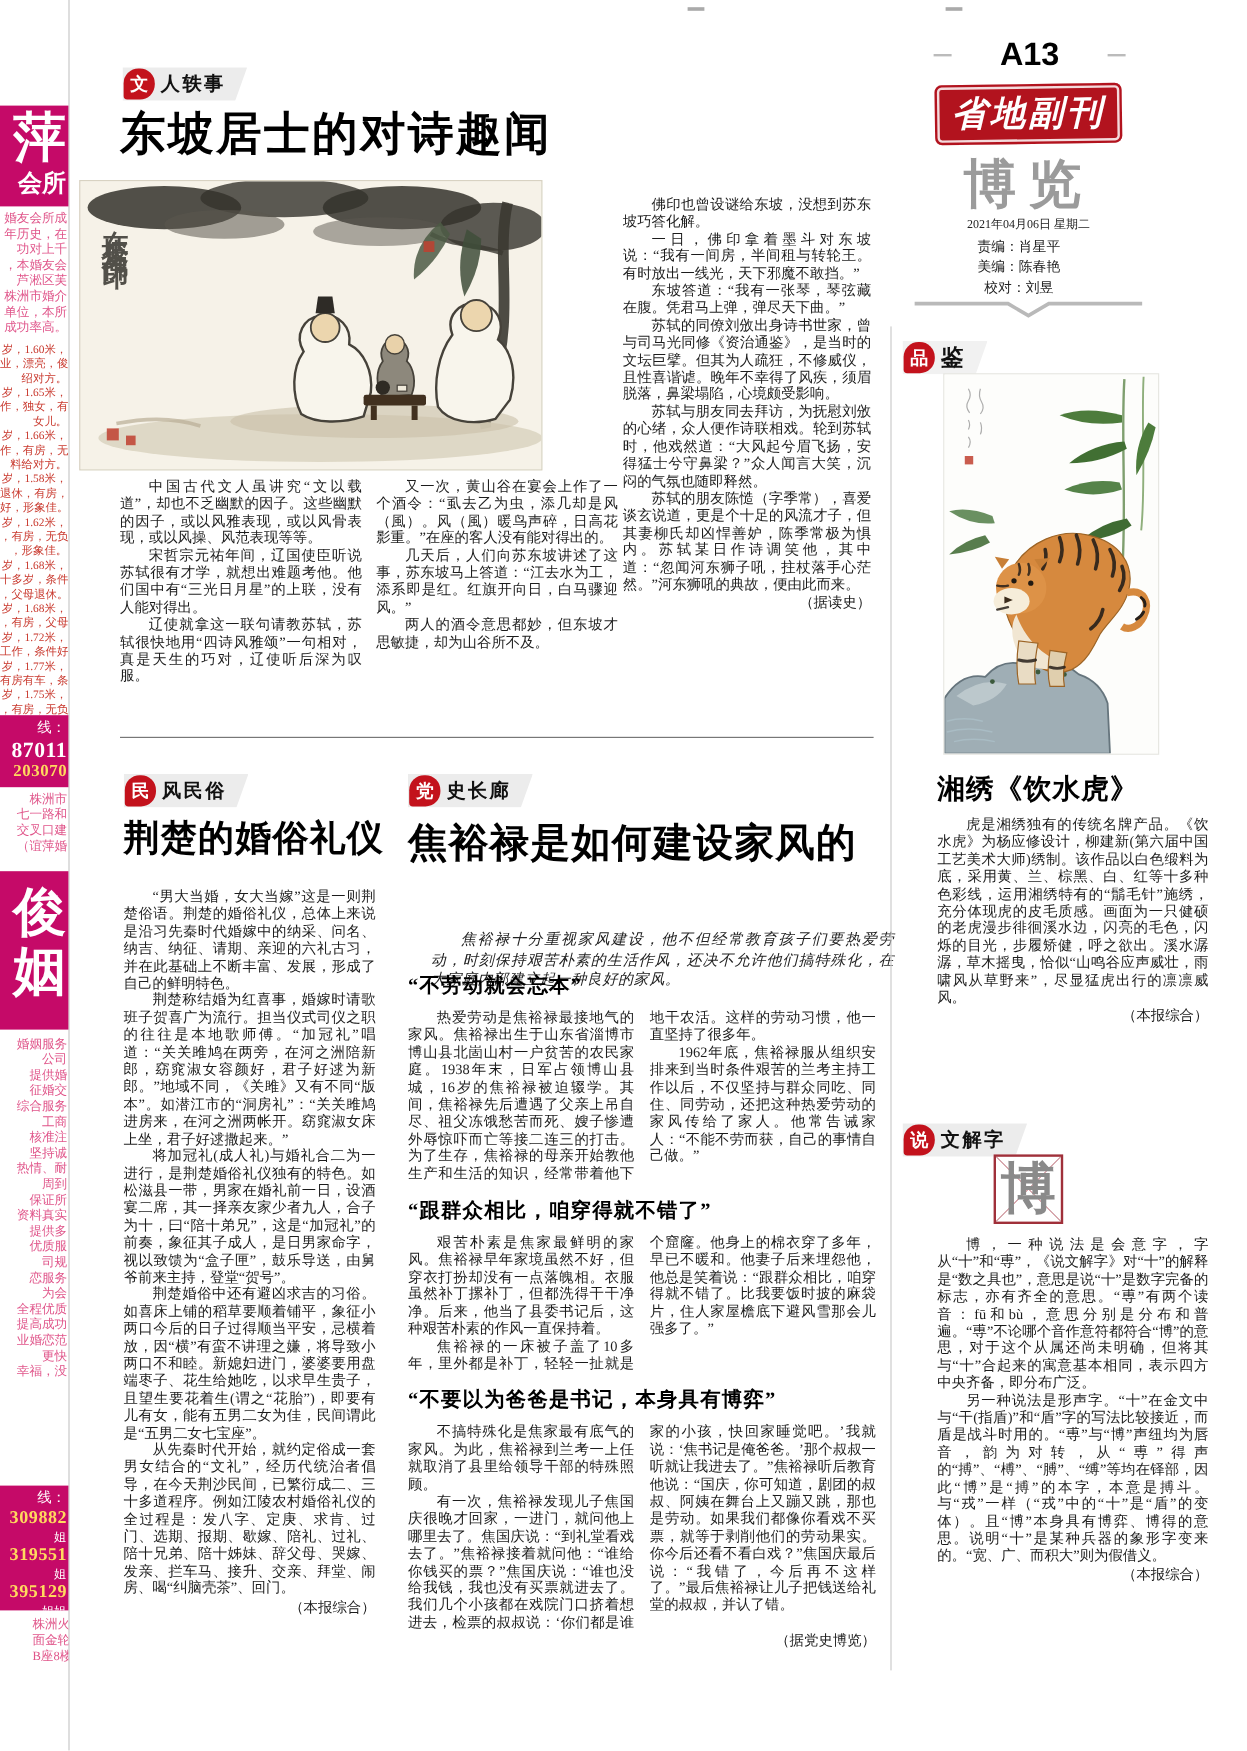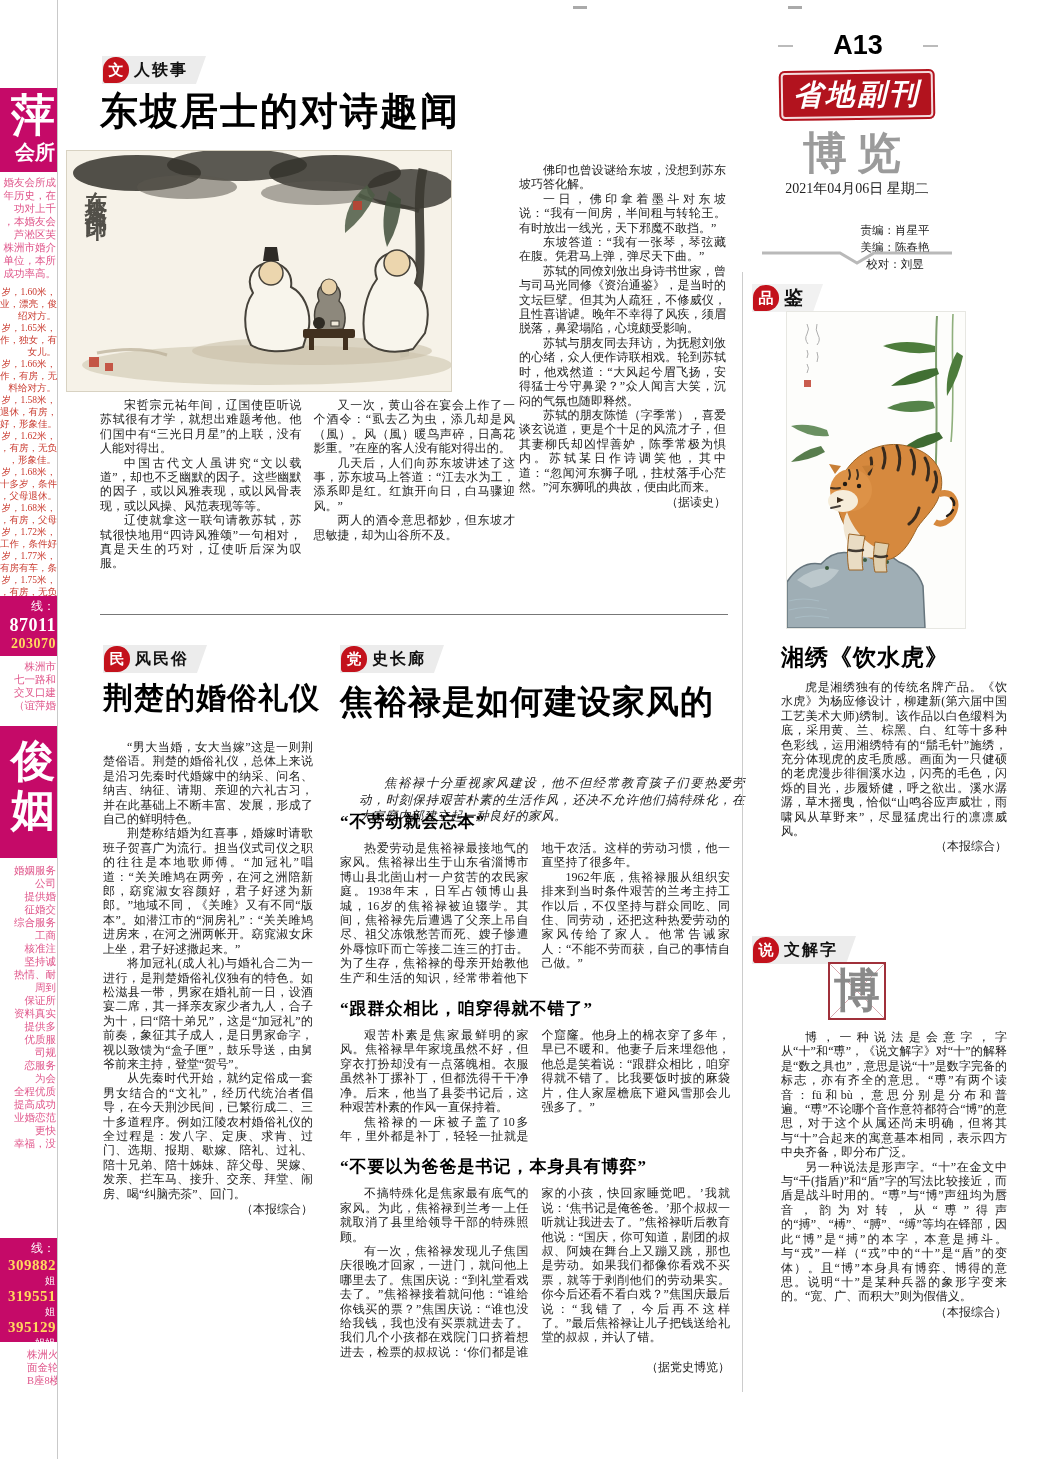--- a/index.html
+++ b/index.html
@@ -41,21 +41,21 @@
 
 .pageno-row{position:absolute;display:flex;align-items:center;gap:10px;}
 .pageno{font-family:"Liberation Sans",sans-serif;font-weight:700;font-size:27px;color:#000;}
 .dash{width:18px;height:2px;background:#bbb;}
 .seal{position:absolute;background:#b2131e;color:#fff;display:flex;align-items:center;justify-content:center;
       font-size:29px;font-weight:700;font-style:italic;letter-spacing:3px;border-radius:6px;
       box-shadow:inset 0 0 0 2px #b2131e, inset 0 0 0 4px rgba(255,255,255,.85);transform:rotate(-.8deg);
       font-family:"Liberation Sans",sans-serif;}
 .sectionname{position:absolute;text-align:center;font-size:44px;font-weight:700;color:#9b9b9b;
              letter-spacing:10px;font-family:"Liberation Sans",sans-serif;}
-.dateline{position:absolute;text-align:center;font-size:14px;color:#222;}
+.dateline{position:absolute;text-align:center;font-size:10px;color:#222;}
 .credits{position:absolute;text-align:center;font-size:11.5px;line-height:17px;color:#222;}
 
 
 .ls{position:absolute;left:0;top:0;width:58px;height:1459px;overflow:hidden;background:#fff;border-right:1px solid #c9c9c9;}
 .ls .blk{position:absolute;left:0;width:58px;overflow:hidden;}
 .mag{background:#c50a68;color:#fff;}
 .ls-big{font-size:44px;line-height:1.12;font-weight:700;text-align:right;padding-right:3px;
         font-family:"Liberation Sans",sans-serif;}
 .ls-sub{font-size:20px;font-weight:700;text-align:right;padding-right:3px;font-family:"Liberation Sans",sans-serif;}
 .pinktxt div{color:#e0558a;font-size:10.5px;line-height:13px;text-align:right;padding-right:2px;white-space:nowrap;}
@@ -242,40 +242,41 @@
         <p>一日，佛印拿着墨斗对东坡说：“我有一间房，半间租与转轮王。有时放出一线光，天下邪魔不敢挡。”</p>
         <p>东坡答道：“我有一张琴，琴弦藏在腹。凭君马上弹，弹尽天下曲。”</p>
         <p>苏轼的同僚刘攽出身诗书世家，曾与司马光同修《资治通鉴》，是当时的文坛巨擘。但其为人疏狂，不修威仪，且性喜谐谑。晚年不幸得了风疾，须眉脱落，鼻梁塌陷，心境颇受影响。</p>
         <p>苏轼与朋友同去拜访，为抚慰刘攽的心绪，众人便作诗联相戏。轮到苏轼时，他戏然道：“大风起兮眉飞扬，安得猛士兮守鼻梁？”众人闻言大笑，沉闷的气氛也随即释然。</p>
         <p>苏轼的朋友陈慥（字季常），喜爱谈玄说道，更是个十足的风流才子，但其妻柳氏却凶悍善妒，陈季常极为惧内。苏轼某日作诗调笑他，其中道：“忽闻河东狮子吼，拄杖落手心茫然。”河东狮吼的典故，便由此而来。</p>
       </div>
     <div class="credit">（据读史）</div>
   </div>
 
   <div class="abs bt clip" style="left:100px;top:398px;width:415px;height:213px;column-count:2;column-gap:12px;">
+      <p>中国古代文人虽讲究“文以载道”，却也不乏幽默的因子。这些幽默的因子，或以风雅表现，或以风骨表现，或以风操、风范表现等等。</p>
       <p>宋哲宗元祐年间，辽国使臣听说苏轼很有才学，就想出难题考他。他们国中有“三光日月星”的上联，没有人能对得出。</p>
-      <p>中国古代文人虽讲究“文以载道”，却也不乏幽默的因子。这些幽默的因子，或以风雅表现，或以风骨表现，或以风操、风范表现等等。</p>
       <p>辽使就拿这一联句请教苏轼，苏轼很快地用“四诗风雅颂”一句相对，真是天生的巧对，辽使听后深为叹服。</p>
       <p>又一次，黄山谷在宴会上作了一个酒令：“虱去乙为虫，添几却是风（風）。风（風）暖鸟声碎，日高花影重。”在座的客人没有能对得出的。</p>
       <p>几天后，人们向苏东坡讲述了这事，苏东坡马上答道：“江去水为工，添系即是红。红旗开向日，白马骤迎风。”</p>
       <p>两人的酒令意思都妙，但东坡才思敏捷，却为山谷所不及。</p>
     </div>
 
   <div class="hrule" style="left:100px;top:614px;width:628px;"></div>
 
   <div class="tag" style="left:103px;top:645px;">
     <span class="bubble">民</span>
     <span class="rest">风民俗</span>
   </div>
   <h2 class="abs hl t2" style="left:103px;top:678px;">荆楚的婚俗礼仪</h2>
   <div class="abs bt clip" style="left:103px;top:740px;width:210px;height:652px;">
     <div>
         <p>“男大当婚，女大当嫁”这是一则荆楚俗语。荆楚的婚俗礼仪，总体上来说是沿习先秦时代婚嫁中的纳采、问名、纳吉、纳征、请期、亲迎的六礼古习，并在此基础上不断丰富、发展，形成了自己的鲜明特色。</p>
         <p>荆楚称结婚为红喜事，婚嫁时请歌班子贺喜广为流行。担当仪式司仪之职的往往是本地歌师傅。“加冠礼”唱道：“关关雎鸠在两旁，在河之洲陪新郎，窈窕淑女容颜好，君子好逑为新郎。”地域不同，《关雎》又有不同“版本”。如潜江市的“洞房礼”：“关关雎鸠进房来，在河之洲两帐开。窈窕淑女床上坐，君子好逑撒起来。”</p>
         <p>将加冠礼(成人礼)与婚礼合二为一进行，是荆楚婚俗礼仪独有的特色。如松滋县一带，男家在婚礼前一日，设酒宴二席，其一择亲友家少者九人，合子为十，曰“陪十弟兄”，这是“加冠礼”的前奏，象征其子成人，是日男家命字，视以致馈为“盒子匣”，鼓乐导送，由舅爷前来主持，登堂“贺号”。</p>
+        <p>荆楚婚俗中还有避凶求吉的习俗。如喜床上铺的稻草要顺着铺平，象征小两口今后的日子过得顺当平安，忌横着放，因“横”有蛮不讲理之嫌，将导致小两口不和睦。新媳妇进门，婆婆要用盘端枣子、花生给她吃，以求早生贵子，且望生要花着生(谓之“花胎”)，即要有儿有女，能有五男二女为佳，民间谓此是“五男二女七宝座”。</p>
         <p>从先秦时代开始，就约定俗成一套男女结合的“文礼”，经历代统治者倡导，在今天荆沙民间，已繁衍成二、三十多道程序。例如江陵农村婚俗礼仪的全过程是：发八字、定庚、求肯、过门、选期、报期、歇嫁、陪礼、过礼、陪十兄弟、陪十姊妹、辞父母、哭嫁、发亲、拦车马、接升、交亲、拜堂、闹房、喝“纠脑壳茶”、回门。</p>
       </div>
     <div class="credit">（本报综合）</div>
   </div>
 
   <div class="tag" style="left:340px;top:645px;">
     <span class="bubble">党</span>
     <span class="rest">史长廊</span>
   </div>
   <h2 class="abs hl t3" style="left:340px;top:680px;">焦裕禄是如何建设家风的</h2>
@@ -308,21 +309,21 @@
   <div class="vrule" style="left:742px;top:272px;height:1120px;"></div>
 
   <div class="pageno-row" style="left:778px;top:30px;width:160px;justify-content:center;gap:40px;">
     <span class="dash"></span>
     <span class="pageno">A13</span>
     <span class="dash"></span>
   </div>
   <div class="seal" style="left:779px;top:70px;width:156px;height:50px;">省地副刊</div>
   <div class="sectionname" style="left:771px;top:124px;width:172px;">博览</div>
   <div class="dateline" style="left:744px;top:180px;width:226px;">2021年04月06日  星期二</div>
-  <div class="credits" style="left:782px;top:198px;width:226px;margin-top:24px;">
+  <div class="credits" style="left:736px;top:198px;width:226px;">
       <div>责编：肖星平</div>
       <div>美编：陈春艳</div>
       <div>校对：刘昱</div>
     </div>
   <svg class="abs" style="left:762px;top:250px;" width="190" height="16">
     <polyline points="0,3 78,3 95,13 112,3 190,3" fill="none" stroke="#b9b9b9" stroke-width="3"></polyline>
   </svg>
 
   <div class="tag" style="left:752px;top:284px;background:#f1f1f1;">
     <span class="bubble">品</span>

